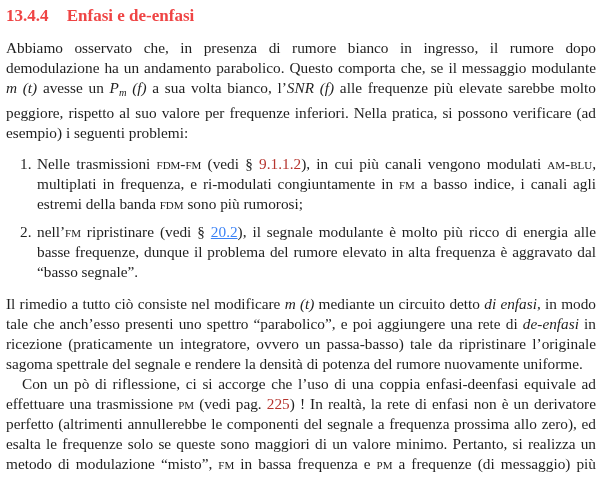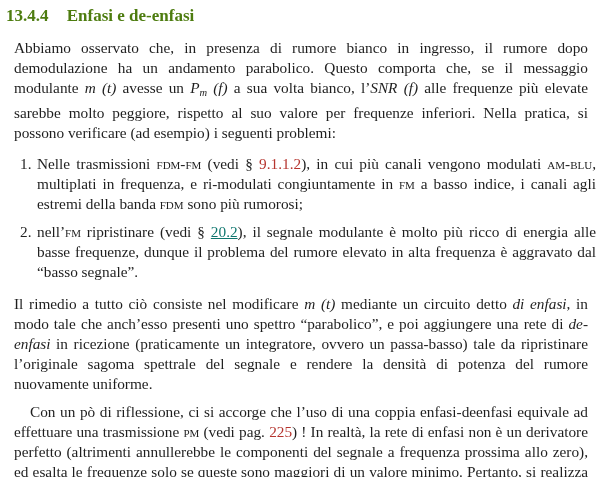--- a/index.html
+++ b/index.html
@@ -17,27 +17,27 @@
     font-size: 15.3px;
     line-height: 20px;
     padding: 3px 4px 0 6px;
     overflow: hidden;
   }
   h2.heading {
     font-size: 17px;
     line-height: 21px;
     font-weight: bold;
     margin: 2px 0 12px 0;
-    color: #4d7c0f;
+    color: #ef4444;
   }
   h2.heading .sec-num {
     margin-right: 14px;
   }
   p.para {
-    margin: 8px;
+    margin: 0;
     text-align: justify;
   }
   p.para.cont {
     text-indent: 16px;
   }
   .list {
     margin: 11px 0 12px 0;
   }
   .li {
     position: relative;
@@ -72,18 +72,18 @@
 
 <div class="page">
   <h2 class="heading">
     <span class="sec-num">13.4.4</span>
     <span>Enfasi e de-enfasi</span>
   </h2>
   <div>
       <p class="para"><span>Abbiamo osservato che, in presenza di rumore bianco in ingresso, il rumore dopo demodulazione ha un andamento parabolico. Questo comporta che, se il messaggio modulante </span><span class="it">m (t)</span><span> avesse un </span><span class="it">P</span><span class="subm">m</span><span class="it"> (f)</span><span> a sua volta bianco, l’</span><span class="it">SNR (f)</span><span> alle frequenze più elevate sarebbe molto peggiore, rispetto al suo valore per frequenze inferiori. Nella pratica, si possono verificare (ad esempio) i seguenti problemi:</span></p>
       <div class="list">
         <div class="li"><span class="num">1.</span><span>Nelle trasmissioni </span><span class="sc">fdm-fm</span><span> (vedi § </span><a class="ref" href="#" style="color: rgb(181, 52, 46);">9.1.1.2</a><span>), in cui più canali vengono modulati </span><span class="sc">am-blu</span><span>, multiplati in frequenza, e ri-modulati congiuntamente in </span><span class="sc">fm</span><span> a basso indice, i canali agli estremi della banda </span><span class="sc">fdm</span><span> sono più rumorosi;</span></div>
-        <div class="li"><span class="num">2.</span><span>nell’</span><span class="sc">fm</span><span> ripristinare (vedi § </span><a class="ref" href="#" style="color: #0f766e; text-decoration: underline;">20.2</a><span>), il segnale modulante è molto più ricco di energia alle basse frequenze, dunque il problema del rumore elevato in alta frequenza è aggravato dal “basso segnale”.</span></div>
+        <div class="li"><span class="num">2.</span><span>nell’</span><span class="sc">fm</span><span> ripristinare (vedi § </span><a class="ref" href="#" style="color: #3b82f6; text-decoration: underline;">20.2</a><span>), il segnale modulante è molto più ricco di energia alle basse frequenze, dunque il problema del rumore elevato in alta frequenza è aggravato dal “basso segnale”.</span></div>
       </div>
       <p class="para"><span>Il rimedio a tutto ciò consiste nel modificare </span><span class="it">m (t)</span><span> mediante un circuito detto </span><span class="it">di enfasi</span><span>, in modo tale che anch’esso presenti uno spettro “parabolico”, e poi aggiungere una rete di </span><span class="it">de-enfasi</span><span> in ricezione (praticamente un integratore, ovvero un passa-basso) tale da ripristinare l’originale sagoma spettrale del segnale e rendere la densità di potenza del rumore nuovamente uniforme.</span></p>
       <p class="para cont"><span>Con un pò di riflessione, ci si accorge che l’uso di una coppia enfasi-deenfasi equivale ad effettuare una trasmissione </span><span class="sc">pm</span><span> (vedi pag. </span><a class="ref" href="#" style="color: rgb(181, 52, 46);">225</a><span>) ! In realtà, la rete di enfasi non è un derivatore perfetto (altrimenti annullerebbe le componenti del segnale a frequenza prossima allo zero), ed esalta le frequenze solo se queste sono maggiori di un valore minimo. Pertanto, si realizza un metodo di modulazione “misto”, </span><span class="sc">fm</span><span> in bassa frequenza e </span><span class="sc">pm</span><span> a frequenze (di messaggio) più elevate.</span></p>
     </div>
 </div>
 
 </body></html>

